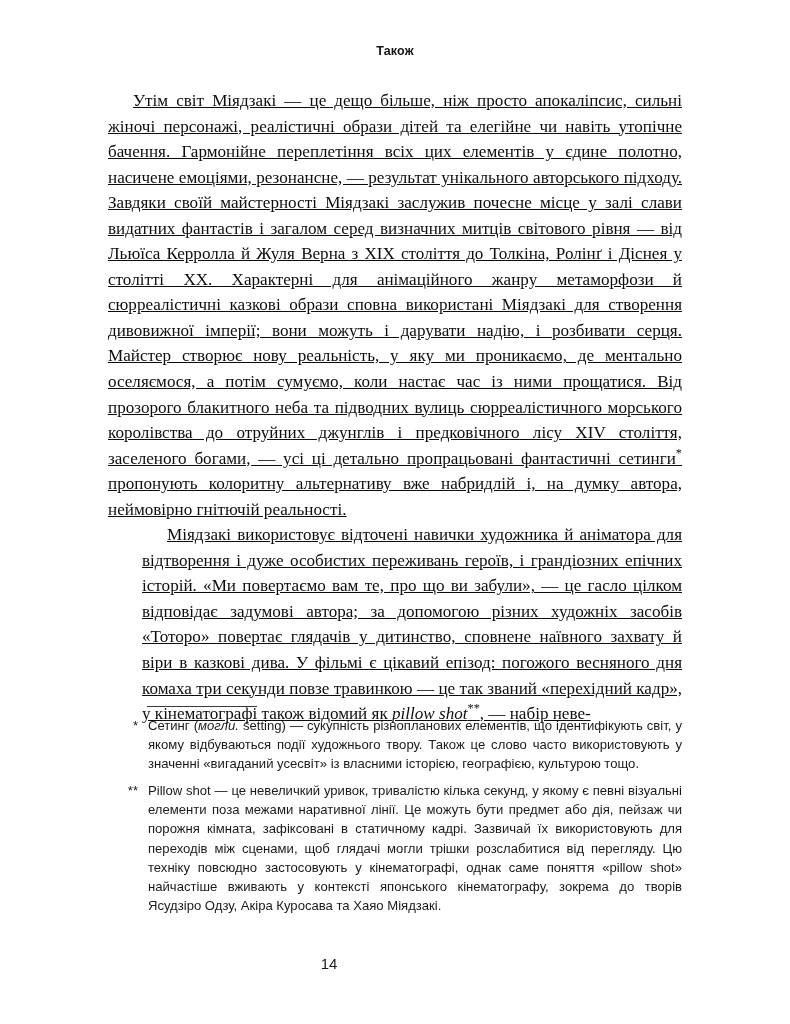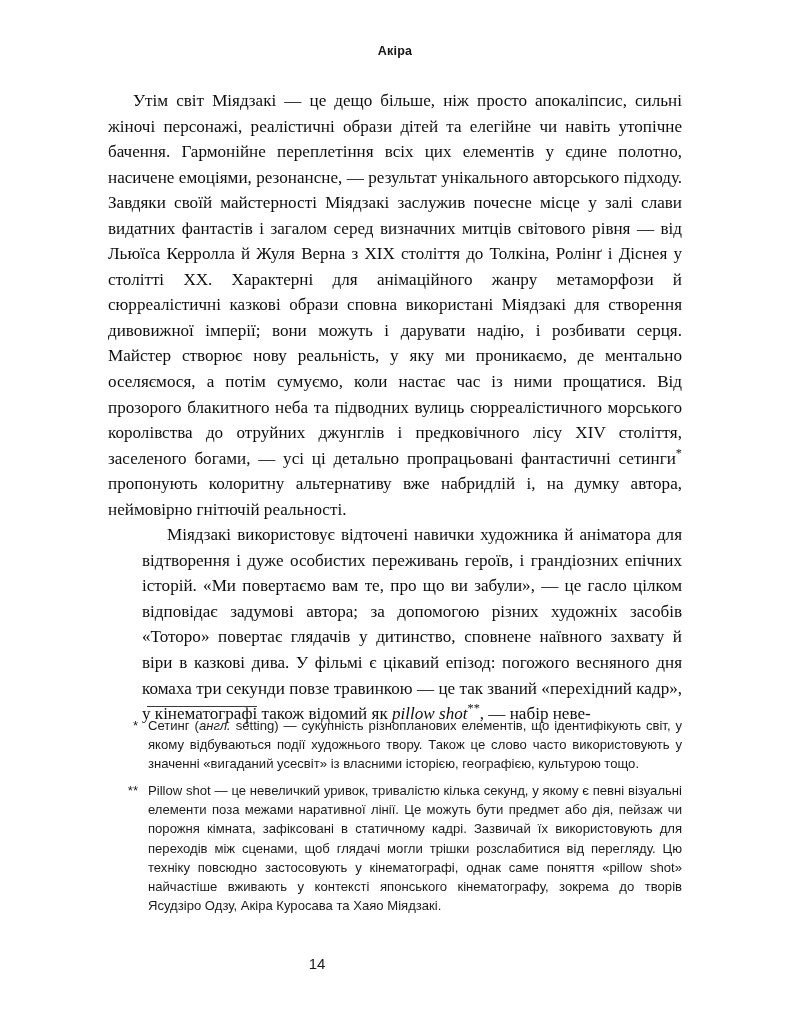--- a/index.html
+++ b/index.html
@@ -45,20 +45,21 @@
     text-align: justify;
     text-justify: inter-word;
     -webkit-hyphens: none;
     hyphens: none;
   }
 
   .body-block p {
     margin: 0;
     text-indent: 25px;
     text-align: justify;
+    text-decoration: underline;
   }
 
   .body-block p.last-line-flush {
     text-align-last: left;
     margin-left: 34px;
   }
 
   .fnref {
     font-size: 0.72em;
     vertical-align: super;
@@ -121,40 +122,41 @@
   
   .folio {
     position: absolute;
     top: 955px;
     left: 0;
     width: 634px;
     text-align: center;
     font-family: "Liberation Sans", "DejaVu Sans", sans-serif;
     font-size: 15px;
     color: #1a1a1a;
+    padding-left: 12px;
   }
 </style>
 </head>
 <body>
 
 <div class="page">
 
-  <div class="running-head">Акіра</div>
+  <div class="running-head">Також</div>
 
   <div class="body-block">
     <p>Утім світ Міядзакі — це дещо більше, ніж просто апокаліпсис, сильні жіночі персонажі, реалістичні образи дітей та елегійне чи навіть утопічне бачення. Гармонійне переплетіння всіх цих елементів у єдине полотно, насичене емоціями, резонансне, — результат унікального авторського підходу. Завдяки своїй майстерності Міядзакі заслужив почесне місце у залі слави видатних фантастів і загалом серед визначних митців світового рівня — від Льюїса Керролла й Жуля Верна з XIX століття до Толкіна, Ролінґ і Діснея у столітті XX. Характерні для анімаційного жанру метаморфози й сюрреалістичні казкові образи сповна використані Міядзакі для створення дивовижної імперії; вони можуть і дарувати надію, і розбивати серця. Майстер створює нову реальність, у яку ми проникаємо, де ментально оселяємося, а потім сумуємо, коли настає час із ними прощатися. Від прозорого блакитного неба та підводних вулиць сюрреалістичного морського королівства до отруйних джунглів і предковічного лісу XIV століття, заселеного богами, — усі ці детально пропрацьовані фантастичні сетинги<span class="fnref">*</span> пропонують колоритну альтернативу вже набридлій і, на думку автора, неймовірно гнітючій реальності.</p>
     <p class="last-line-flush">Міядзакі використовує відточені навички художника й аніматора для відтворення і дуже особистих переживань героїв, і грандіозних епічних історій. «Ми повертаємо вам те, про що ви забули», — це гасло цілком відповідає задумові автора; за допомогою різних художніх засобів «Тоторо» повертає глядачів у дитинство, сповнене наївного захвату й віри в казкові дива. У фільмі є цікавий епізод: погожого весняного дня комаха три секунди повзе травинкою — це так званий «перехідний кадр», у кінематографі також відомий як <span class="it">pillow shot</span><span class="fnref">**</span>, — набір неве-</p>
   </div>
 
   <div class="footnotes">
     <div class="fn-rule"></div>
 
     <div class="footnote">
       <span class="fn-marker">*</span>
-      <span class="fn-body">Сетинг (<span class="it">англ.</span> setting) — сукупність різнопланових елементів, що ідентифікують світ, у якому відбуваються події художнього твору. Також це слово часто використовують у значенні «вигаданий усесвіт» із власними історією, географією, культурою тощо.</span>
+      <span class="fn-body">Сетинг (<span class="it">могли.</span> setting) — сукупність різнопланових елементів, що ідентифікують світ, у якому відбуваються події художнього твору. Також це слово часто використовують у значенні «вигаданий усесвіт» із власними історією, географією, культурою тощо.</span>
     </div>
 
     <div class="footnote">
       <span class="fn-marker">**</span>
       <span class="fn-body">Pillow shot — це невеличкий уривок, тривалістю кілька секунд, у якому є певні візуальні елементи поза межами наративної лінії. Це можуть бути предмет або дія, пейзаж чи порожня кімната, зафіксовані в статичному кадрі. Зазвичай їх використовують для переходів між сценами, щоб глядачі могли трішки розслабитися від перегляду. Цю техніку повсюдно застосовують у кінематографі, однак саме поняття «pillow shot» найчастіше вживають у контексті японського кінематографу, зокрема до творів Ясудзіро Одзу, Акіра Куросава та Хаяо Міядзакі.</span>
     </div>
   </div>
 
   <div class="folio">14</div>
 

